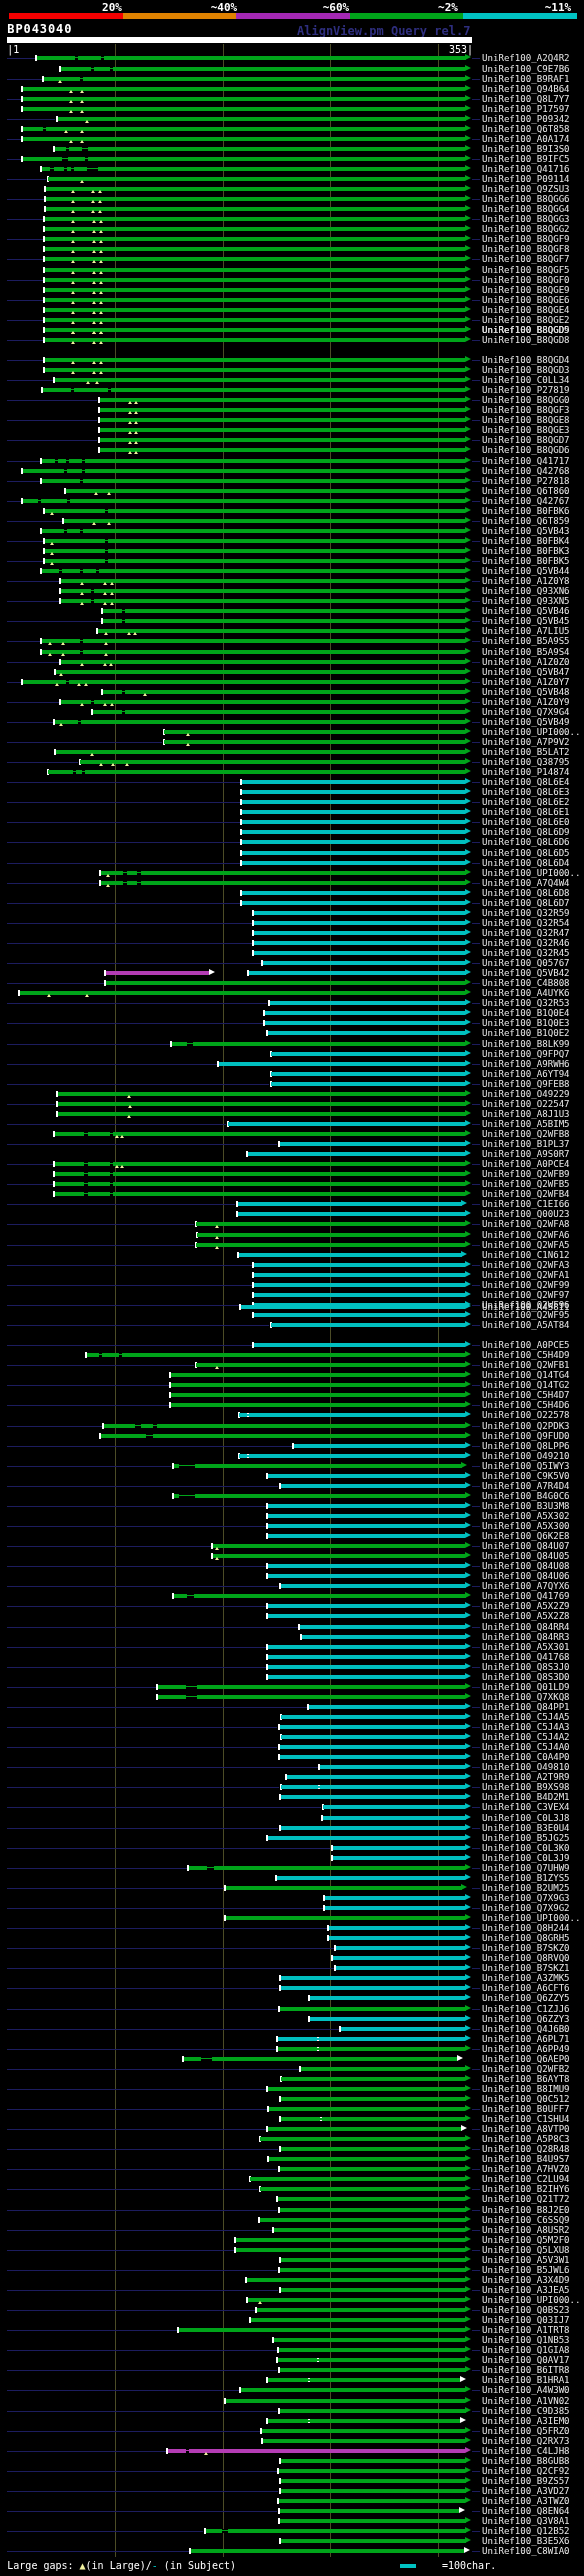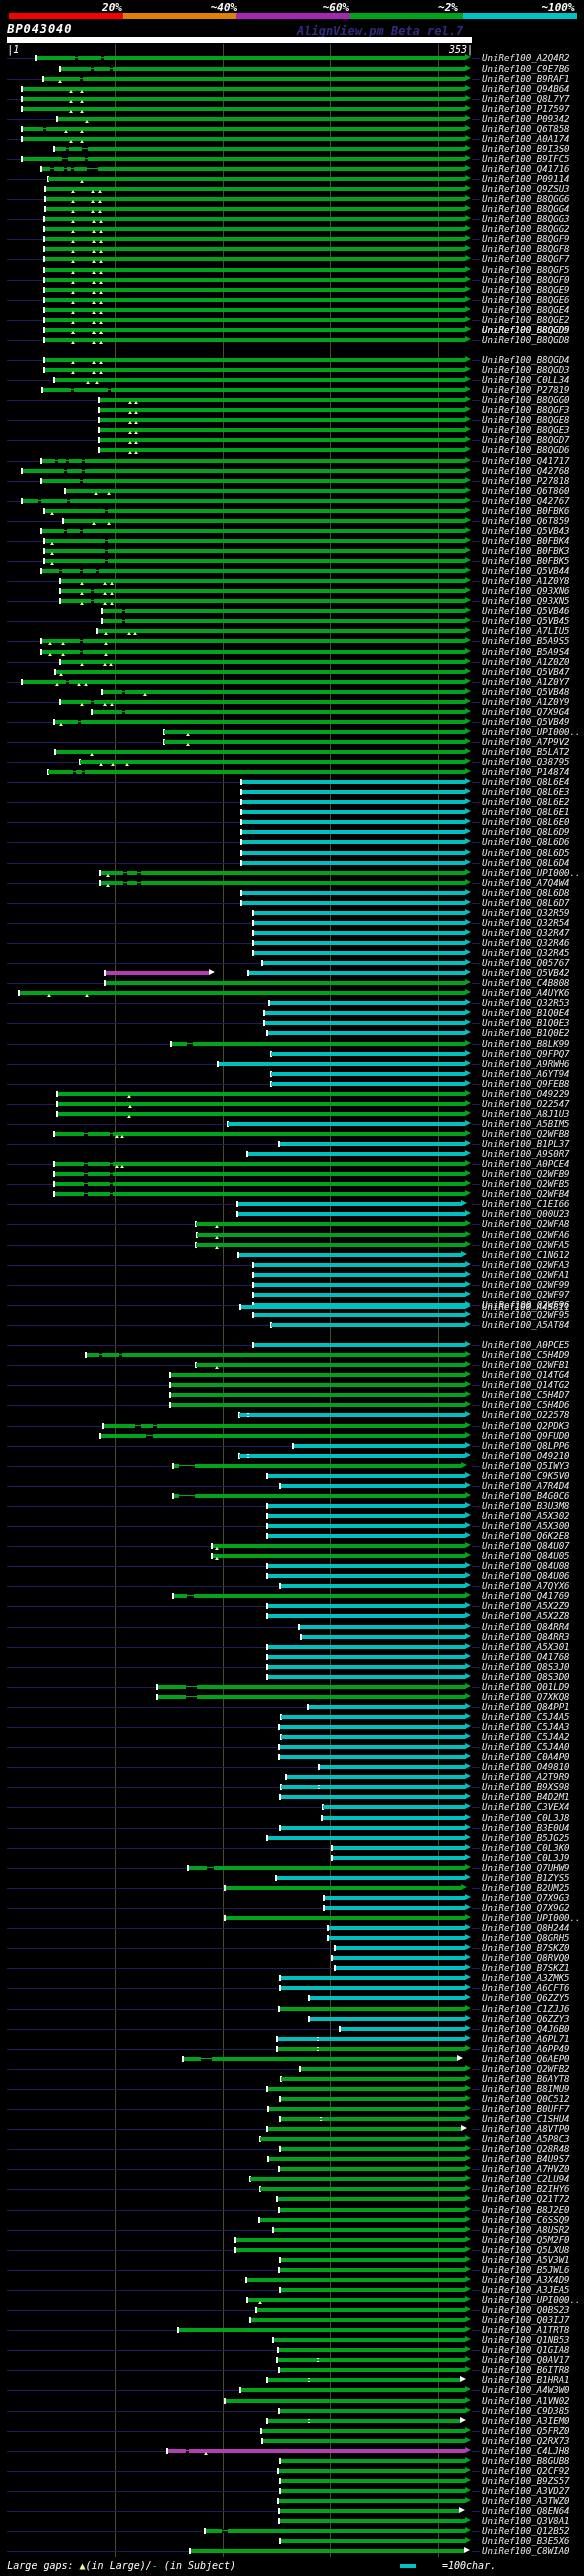--- a/index.html
+++ b/index.html
@@ -1,17 +1,17 @@
 <!DOCTYPE html>
 <html style="font-size:14.6px"><head>
 <meta charset="utf-8">
 <style>
   html,body{margin:0;padding:0;background:#000;}
   #screen{position:relative;width:585px;height:2576px;background:#000;overflow:hidden;
-          font-family:"DejaVu Sans Mono","Liberation Mono",monospace;font-style:italic;}
+          font-family:"DejaVu Sans Mono","Liberation Mono",monospace;}
   .pctlabel{position:absolute;top:0.9px;color:#fff;font-size:11px;font-weight:bold;transform:translateX(-50%);white-space:nowrap;}
   #scalebar{position:absolute;left:9.1px;top:12.8px;width:568px;height:6.4px;display:flex;}
   #scalebar div{height:6.4px;flex:1;}
   #queryname{position:absolute;left:7.3px;top:22px;color:#fff;font-size:12px;font-weight:bold;letter-spacing:0.9px;}
   #credit{position:absolute;left:297px;top:24px;color:#2e2e7e;font-size:12px;font-weight:bold;}
   #querybar{position:absolute;left:7.3px;top:37px;width:465px;height:5.5px;background:#fff;}
   #rulerleft{position:absolute;left:7.3px;top:44px;color:#fff;font-size:10px;}
   #rulerright{position:absolute;right:112px;top:44px;color:#fff;font-size:10px;}
   .gridline{position:absolute;top:44px;height:2513px;width:0.9px;background:#4c4c26;}
   .row{position:absolute;left:0;width:585px;height:10px;}
@@ -31,31 +31,31 @@
 </style>
 </head>
 <body>
 
 <div id="screen">
   <div id="pct-labels">
       <span class="pctlabel" style="left: 112px;">20%</span>
       <span class="pctlabel" style="left: 224px;">~40%</span>
       <span class="pctlabel" style="left: 336px;">~60%</span>
       <span class="pctlabel" style="left: 448px;">~2%</span>
-      <span class="pctlabel" style="left: 558px;">~100%</span>
+      <span class="pctlabel" style="left: 558px;">~11%</span>
     </div>
   <div id="scalebar">
       <div style="background: rgb(244, 0, 0);"></div>
       <div style="background: rgb(224, 130, 0);"></div>
       <div style="background: rgb(164, 40, 180);"></div>
       <div style="background: rgb(0, 164, 26);"></div>
       <div style="background: rgb(0, 194, 194);"></div>
     </div>
   <div id="queryname">BP043040</div>
-  <div id="credit">AlignView.pm Beta rel.7</div>
+  <div id="credit">AlignView.pm Query rel.7</div>
   <div id="querybar"></div>
   <div id="rulerleft">|1</div>
   <div id="rulerright">353|</div>
   <div id="plot">
       <div class="gridline" style="left: 115px;"></div>
       <div class="gridline" style="left: 223px;"></div>
       <div class="gridline" style="left: 330px;"></div>
       <div class="gridline" style="left: 438px;"></div>
       <div class="row" style="top: 53px;">
         <div class="lead" style="left: 7.3px; width: 27.4px;"></div>

